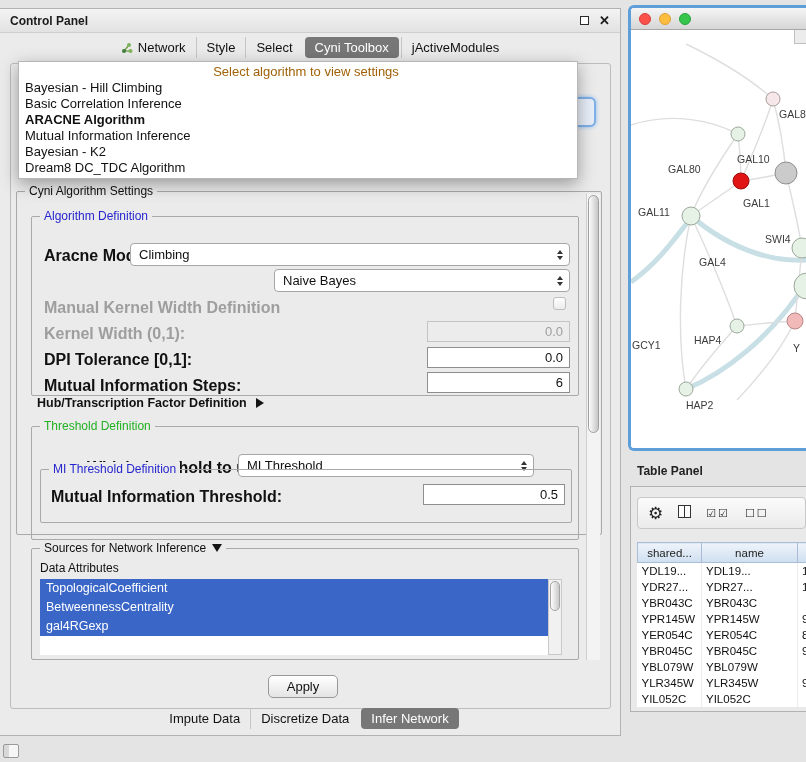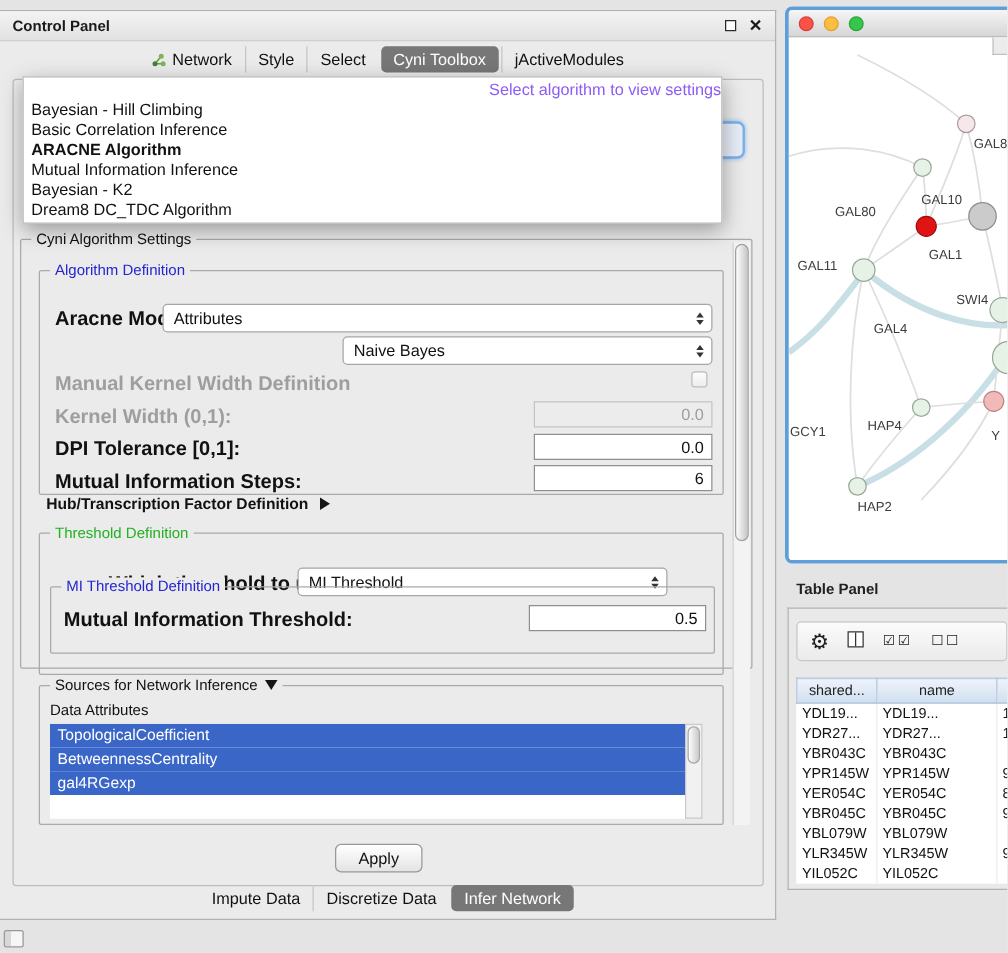--- a/index.html
+++ b/index.html
@@ -15,21 +15,21 @@
   .close-btn{font-size:13px;font-weight:bold;color:#1a1a1a;line-height:1;cursor:default;}
   .cp-tabs{position:absolute;left:0;top:28px;width:100%;display:flex;justify-content:center;font-size:13px;color:#111;}
   .cp-tab{padding:3px 10px;display:flex;align-items:center;gap:5px;white-space:nowrap;cursor:default;}
   .cp-tab + .cp-tab{border-left:1px solid #c6c6c6;}
   .cp-tab.selected{background:#777;color:#fff;border-radius:4px;border-left:none;margin:0 2px;}
   .cp-content{position:absolute;left:10px;top:54px;width:601px;height:646px;border:1px solid #bdbdbd;border-radius:3px;background:transparent;}
 
   
   .combo-fragment{position:absolute;left:556px;top:88px;width:40px;height:30px;border-radius:6px;background:#e8eef8;border:2px solid #7fb0e8;box-shadow:0 0 4px #8fc0f0;z-index:5;}
   .algo-popup{position:absolute;left:18px;top:52px;width:560px;background:#fff;border:1px solid #b6b6b6;box-shadow:0 5px 16px rgba(0,0,0,.35);z-index:30;padding:2px 0;}
-  .algo-prompt{height:16px;line-height:16px;text-align:right;color:#8b5cf6;font-size:13px;padding-left:16px;}
+  .algo-prompt{height:16px;line-height:16px;text-align:center;color:#a16207;font-size:13px;padding-left:16px;}
   .algo-item{height:16px;line-height:16px;padding-left:6px;font-size:13px;color:#111;}
   .algo-item.bold{font-weight:bold;}
 
   
   .groupbox{position:absolute;border:1px solid #a9a9a9;border-radius:2px;}
   .gtitle{position:absolute;top:-8px;left:8px;background:#ebebeb;padding:0 4px;font-size:12px;color:#111;white-space:nowrap;display:flex;align-items:center;gap:6px;}
   .gtitle.blue{color:#2525cf;}
   .gtitle.green{color:#21b121;}
   .settings-group{left:16px;top:182px;width:586px;height:344px;}
 
@@ -143,21 +143,21 @@
     </div>
 
     <div class="groupbox settings-group">
       <span class="gtitle">Cyni Algorithm Settings</span>
 
       <div class="groupbox" style="left:14px;top:24px;width:548px;height:180px;">
         <span class="gtitle blue">Algorithm Definition</span>
 
         <span class="flabel" style="left:12px;top:30px;">Aracne Mode:</span>
         <div class="combo" style="left:98px;top:26px;width:440px;">
-          <span>Attributes</span>
+          <span>Climbing</span>
           <span class="arrows">
               <span class="arr-up"></span>
               <span class="arr-dn"></span>
             </span>
         </div>
 
         <div class="combo" style="left:242px;top:52px;width:296px;">
           <span>Naive Bayes</span>
           <span class="arrows">
               <span class="arr-up"></span>

